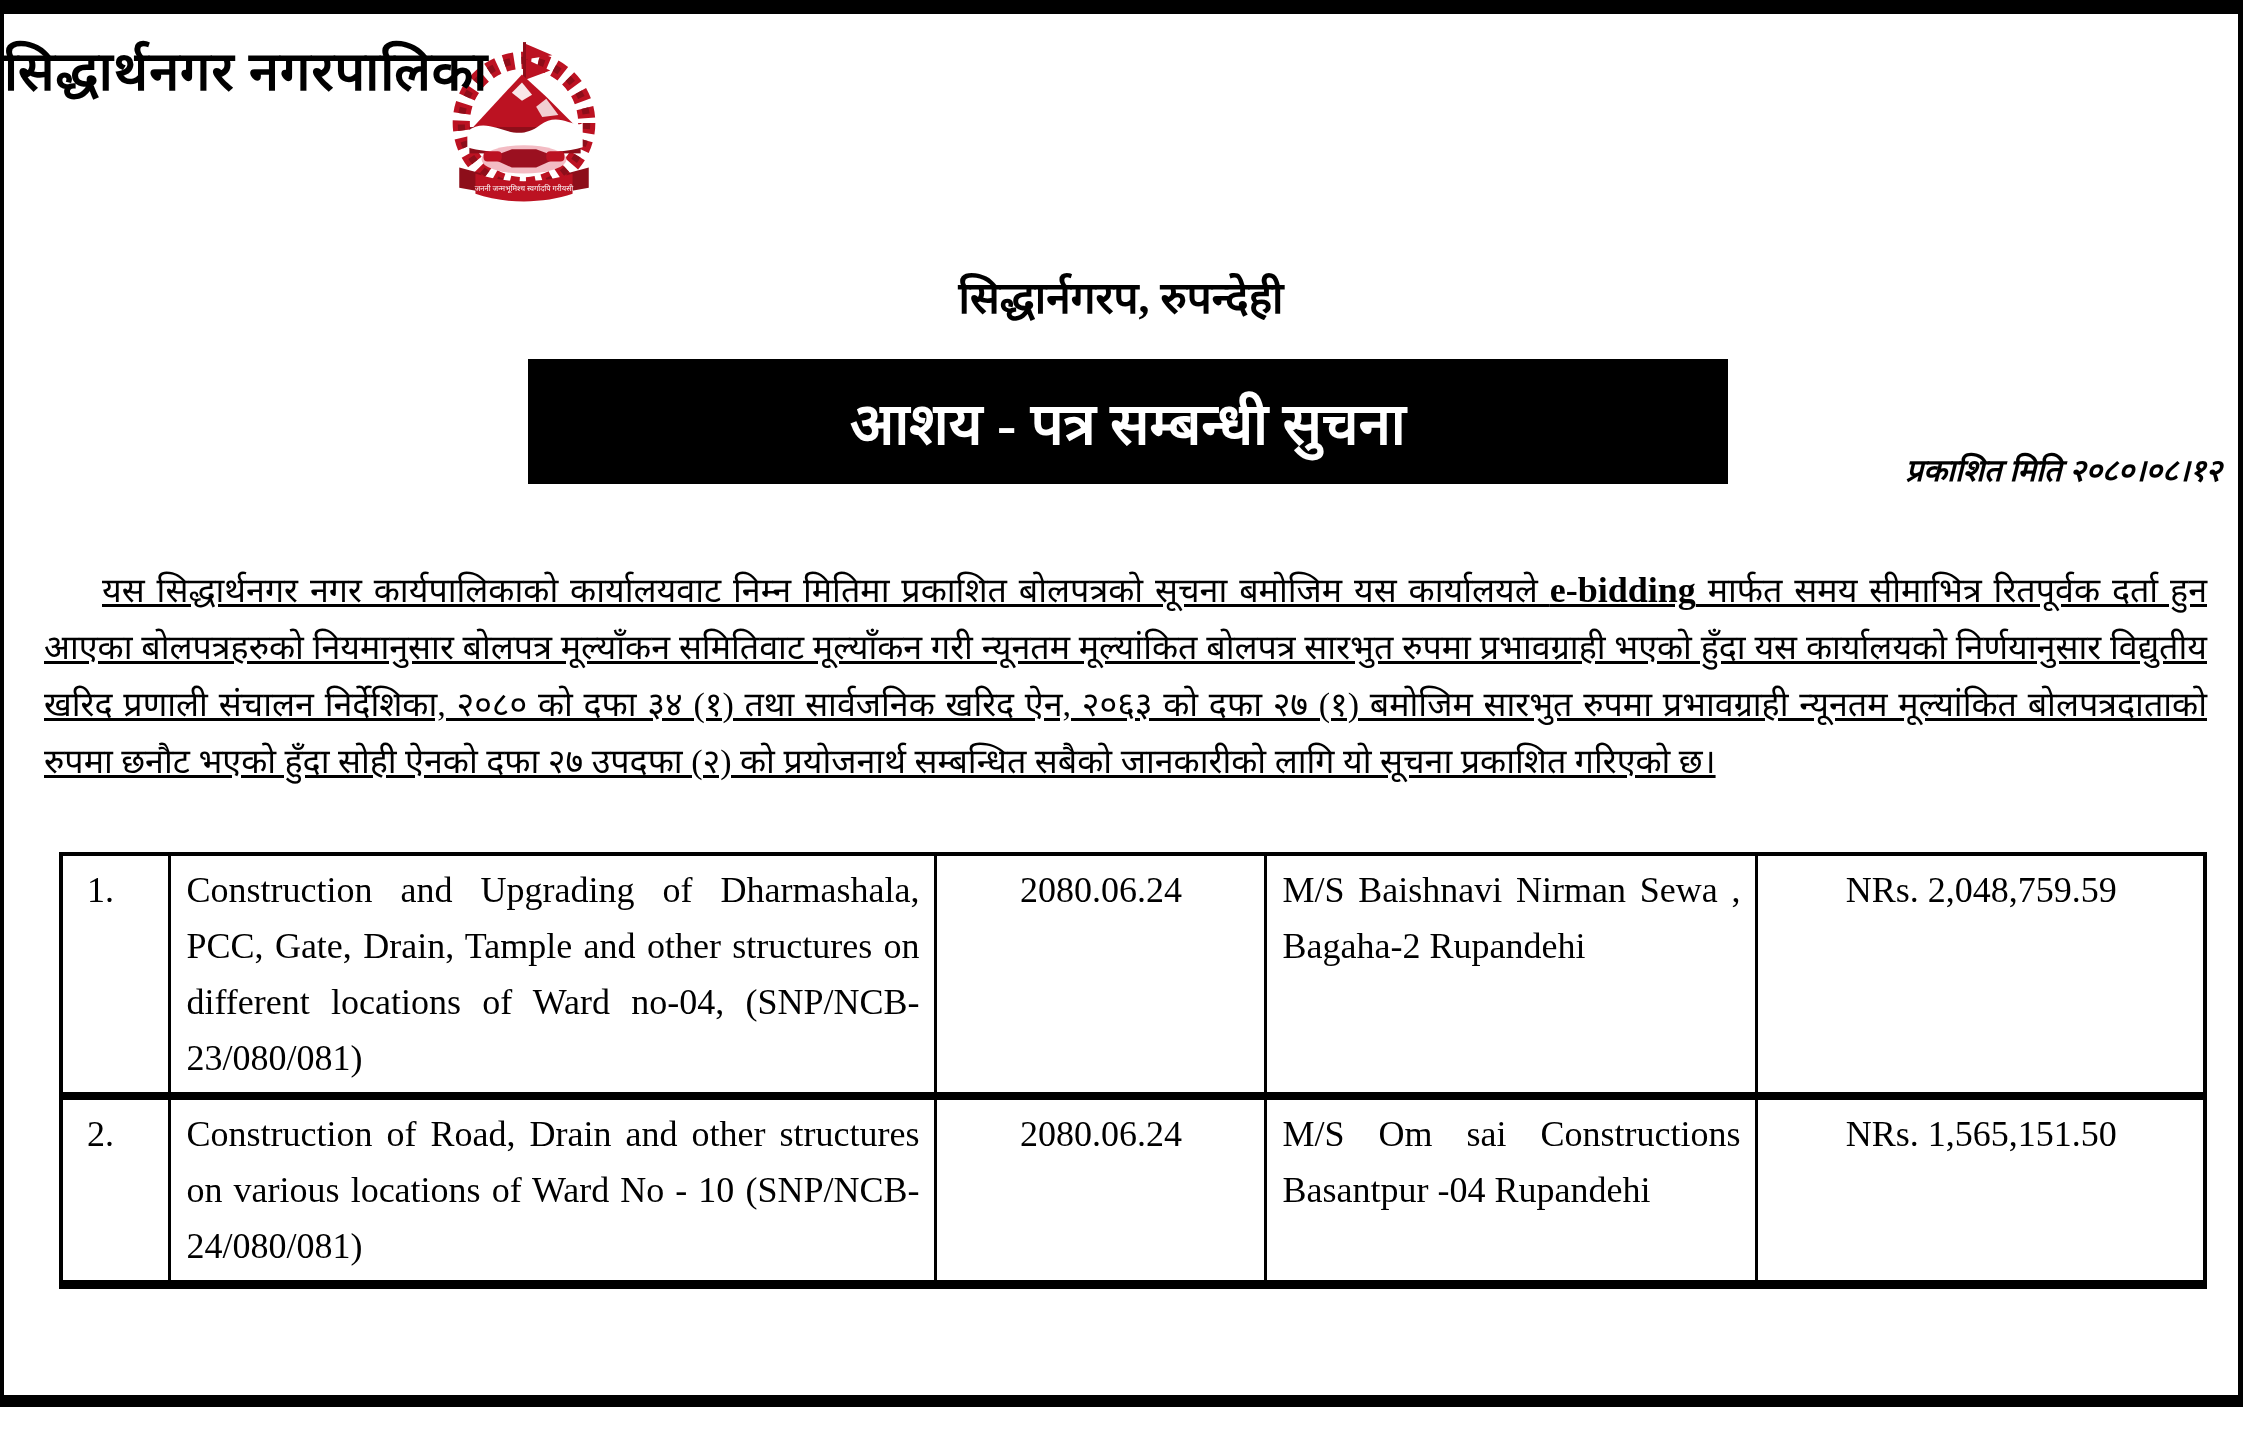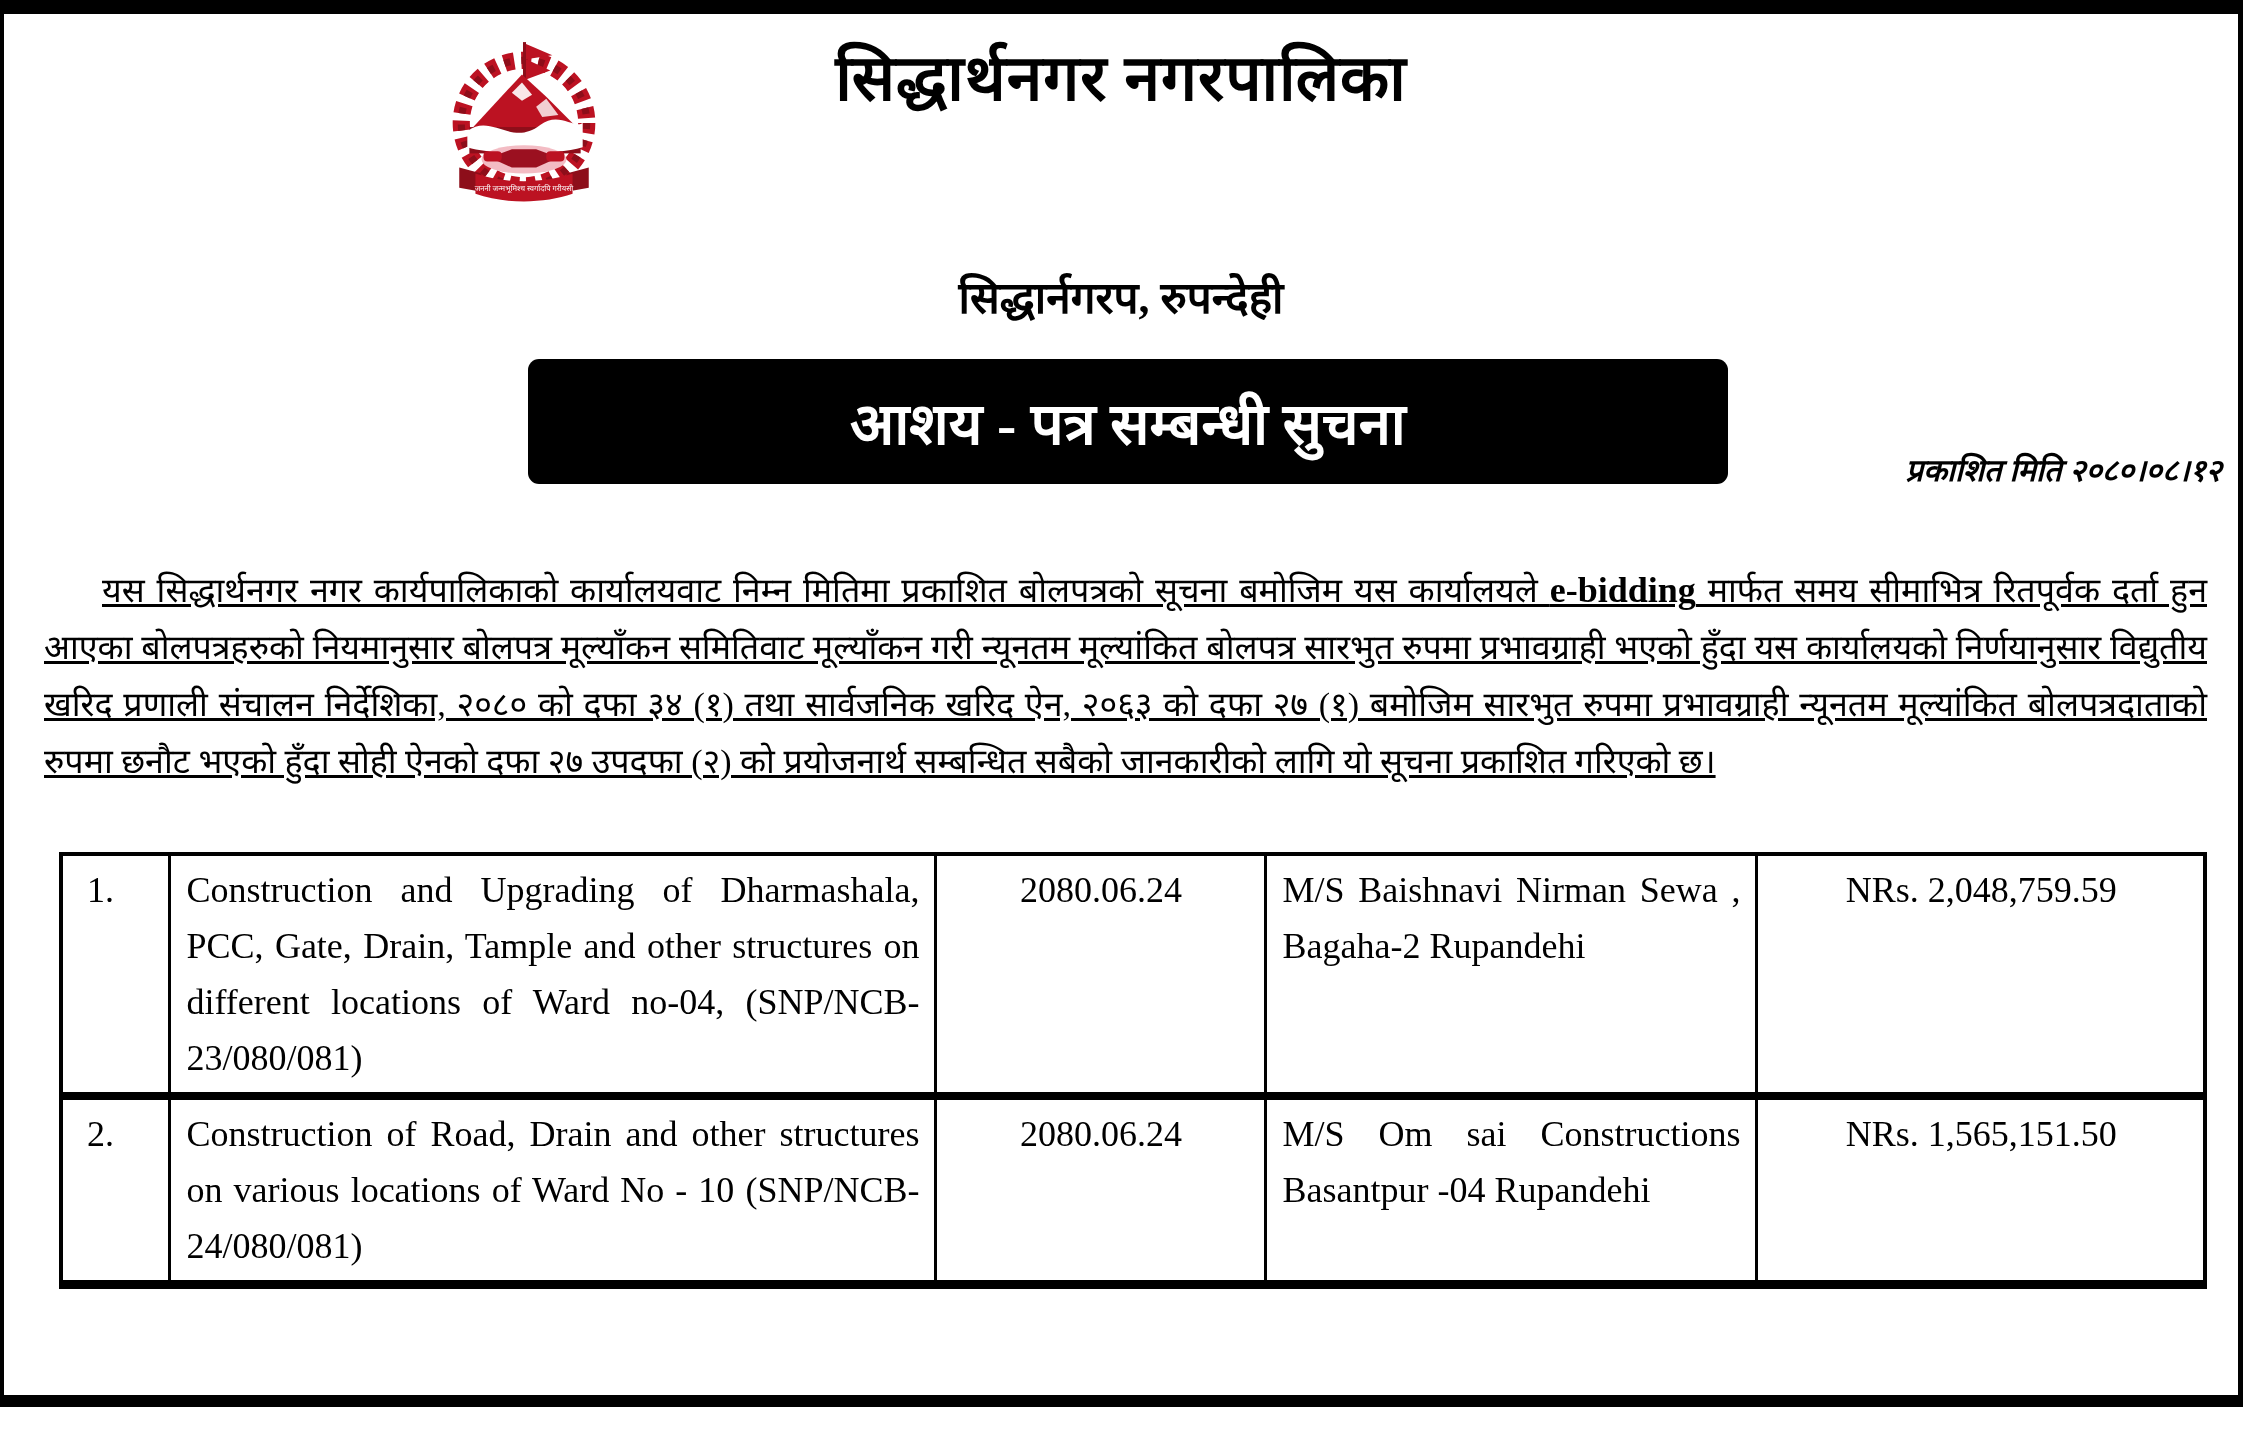--- a/index.html
+++ b/index.html
@@ -15,35 +15,35 @@
     border-top:14px solid #000;
     border-bottom:12px solid #000;
     border-left:4px solid #000;
     border-right:5px solid #000;
     background:#fff;
   }
   
   .logo { position:absolute; left:415px; top:20px; width:210px; height:172px; }
   .org-name {
     position:absolute; top:18px; left:0; width:100%;
-    text-align:center; font-size:64px; font-weight:bold; letter-spacing:1px;
+    font-size:54px; font-weight:bold; letter-spacing:1px;
   }
   .office-name {
     position:absolute; top:150px; left:0; width:100%;
     text-align:center; font-size:48px; font-weight:600;
   }
   .location {
     position:absolute; top:252px; left:0; width:100%;
     text-align:center; font-size:44px; font-weight:600;
   }
   .banner {
     position:absolute; top:345px; left:524px; width:1200px; height:125px;
     background:#000; color:#fff;
     display:flex; align-items:center; justify-content:center;
-    font-size:58px; font-weight:bold;border-radius:11px;
+    font-size:58px; font-weight:bold;
   }
   .pub-date {
     position:absolute; top:434px; right:16px;
     font-size:31px; font-style:italic; font-weight:600;
   }
   
   .notice-body {
     position:absolute; top:548px; left:40px; width:2163px;
     font-size:34px; line-height:57px;
     text-align:justify; text-indent:58px;text-decoration:underline;

